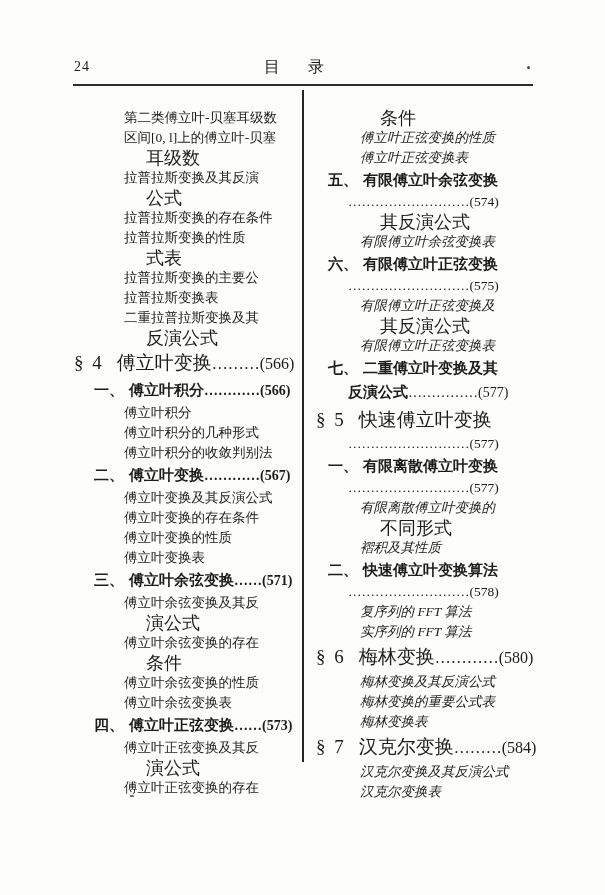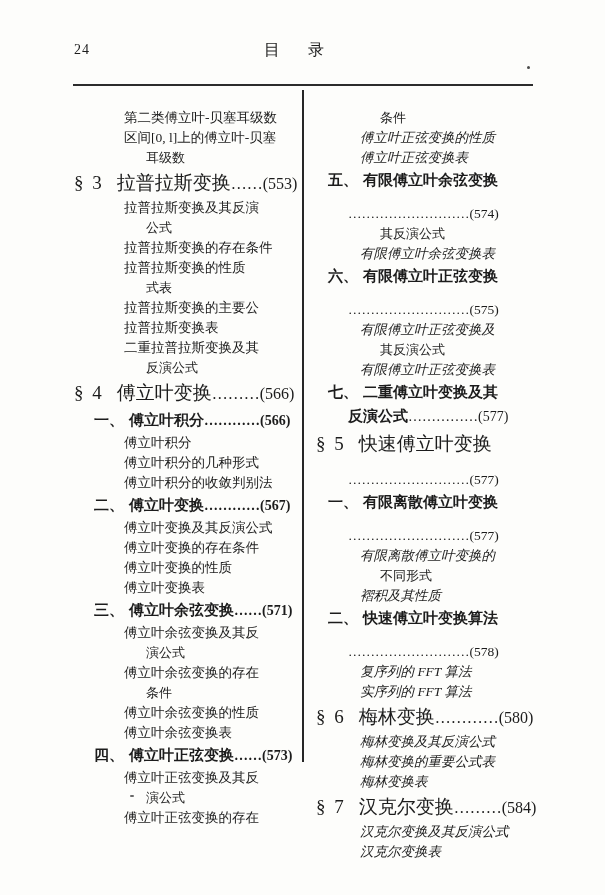--- a/index.html
+++ b/index.html
@@ -3,40 +3,40 @@
 <meta charset="utf-8">
 <style>
   html, body { margin:0; padding:0; background:#ffffff; }
   .page {
     position:relative; width:605px; height:895px;
     background:#fdfdfb;
     font-family:"Liberation Serif","DejaVu Serif",serif;
     color:#1c1c1c; overflow:hidden;
   }
   
-  .page-header { position:absolute; top:39px; left:0; width:100%; height:24px;text-align:right; }
+  .page-header { position:absolute; top:56px; left:0; width:100%; height:24px;text-align:right; }
   .page-num { position:absolute; left:74px; top:3px; font-size:14px; letter-spacing:1px; }
   .header-title { position:absolute; left:264px; top:1px; font-size:16px; letter-spacing:6px; }
   .header-rule { position:absolute; top:84px; left:73px; width:460px; height:2px; background:#2c2c2c; }
   
   .col { position:absolute; top:108px; }
   .col-left  { left:58px;  width:244px; }
   .col-right { left:306px; width:296px; }
   .divider { position:absolute; top:90px; left:302px; width:2px; height:672px; background:#262626; }
   
   .entry { white-space:nowrap; }
   .section { font-size:19px; line-height:29px; padding-left:16px; }
   .section .prefix { margin-right:13px; letter-spacing:2px; }
   .section .dots, .section .pageno { font-size:16px; }
   .num { font-size:15px; font-weight:bold; line-height:24px; padding-left:36px; }
   .num .prefix { margin-right:5px; }
   .num .dots, .num .pageno { font-size:14px; }
   .item { font-size:13.5px; line-height:20px; padding-left:66px; }
-  .cont { font-size:13px; line-height:20px; padding-left:88px; }
-  .dotsline { font-size:13.5px; line-height:20px; padding-left:44px;margin-top:12px; }
+  .cont { font-size:18px; line-height:20px; padding-left:88px; }
+  .dotsline { font-size:13.5px; line-height:20px; padding-left:44px; }
   .numcont { font-size:15px; font-weight:bold; line-height:24px; padding-left:44px; }
   .numcont .dots, .numcont .pageno { font-weight:normal; font-size:14px; }
   
   .col-right .section { padding-left:10px; }
   .col-right .num { padding-left:22px; }
   .col-right .item { padding-left:54px;font-style:italic; }
   .col-right .cont { padding-left:74px; }
   .col-right .dotsline { padding-left:42px; }
   .col-right .numcont { padding-left:42px; }
   
@@ -51,21 +51,20 @@
   <div class="page-header">
     <span class="page-num">24</span>
     <span class="header-title">目　录</span>
   </div>
   <div class="header-rule"></div>
 
   <div class="col col-left">
       <div class="entry item"><span class="text">第二类傅立叶-贝塞耳级数</span></div>
       <div class="entry item"><span class="text">区间[0, l]上的傅立叶-贝塞</span></div>
       <div class="entry cont"><span class="text">耳级数</span></div>
-      <div class="entry section"><span class="prefix">§ 3</span><span class="text">拉普拉斯变换</span><span class="dots">……</span><span class="pageno">(553)</span></div>
       <div class="entry item"><span class="text">拉普拉斯变换及其反演</span></div>
       <div class="entry cont"><span class="text">公式</span></div>
       <div class="entry item"><span class="text">拉普拉斯变换的存在条件</span></div>
       <div class="entry item"><span class="text">拉普拉斯变换的性质</span></div>
       <div class="entry cont"><span class="text">式表</span></div>
       <div class="entry item"><span class="text">拉普拉斯变换的主要公</span></div>
       <div class="entry item"><span class="text">拉普拉斯变换表</span></div>
       <div class="entry item"><span class="text">二重拉普拉斯变换及其</span></div>
       <div class="entry cont"><span class="text">反演公式</span></div>
       <div class="entry section"><span class="prefix">§ 4</span><span class="text">傅立叶变换</span><span class="dots">………</span><span class="pageno">(566)</span></div>

